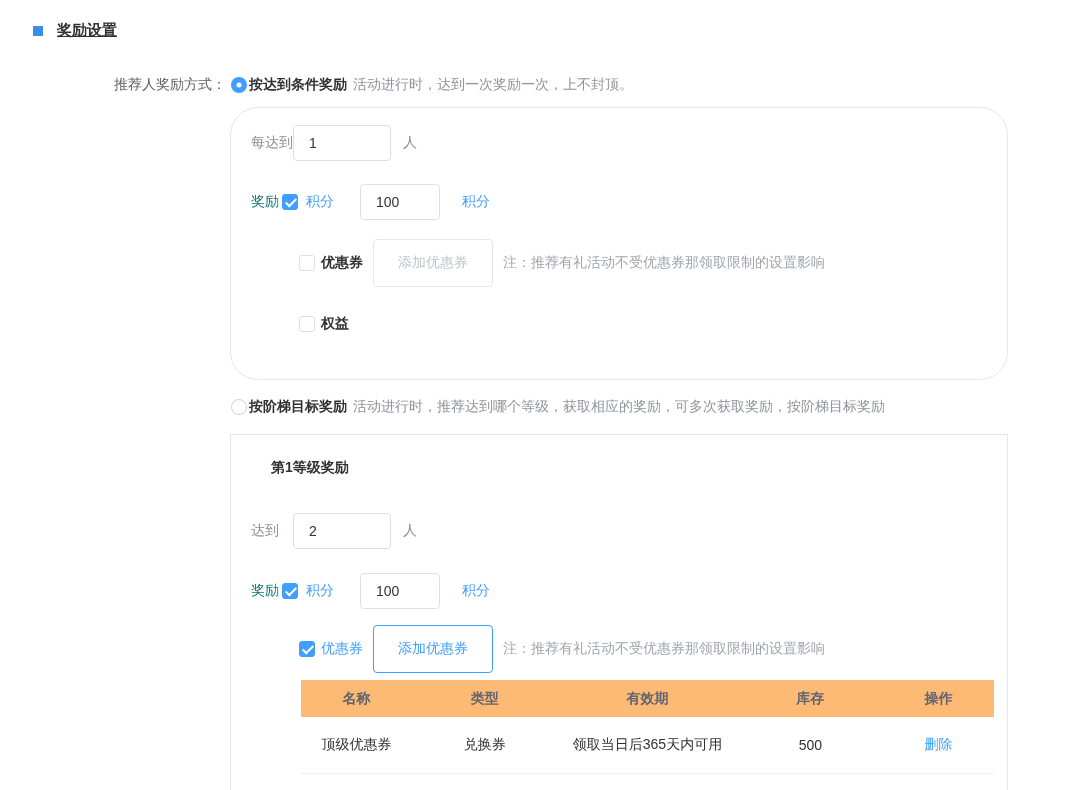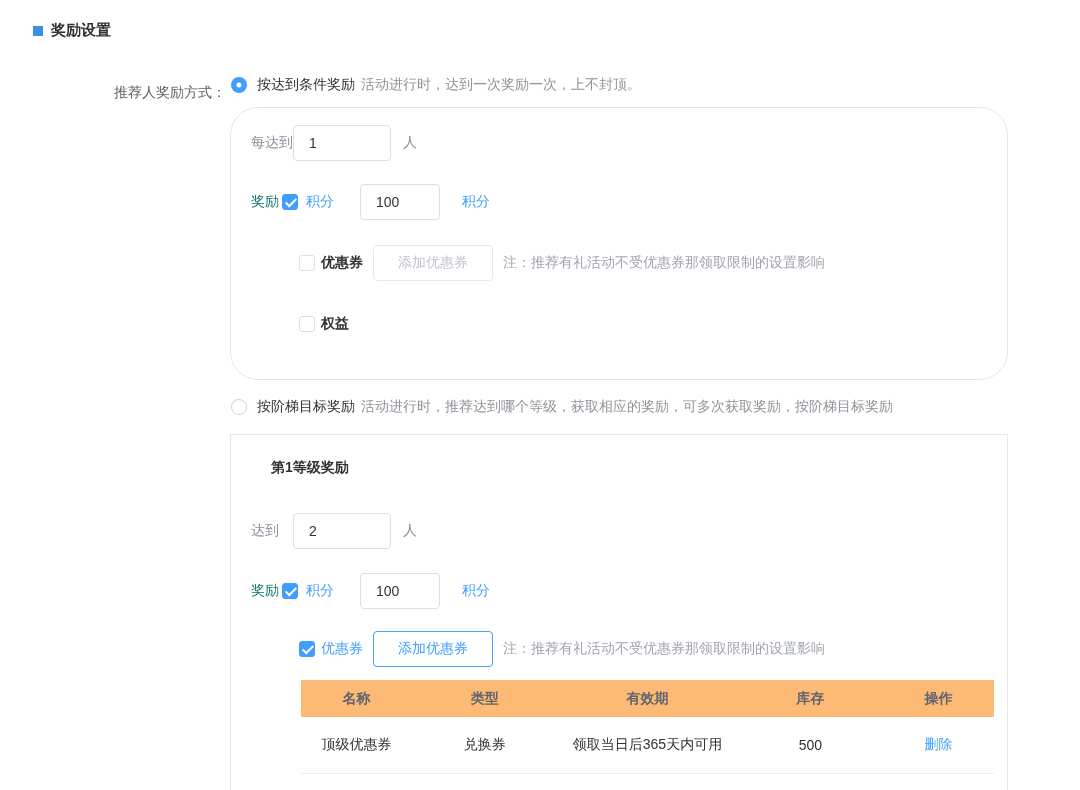--- a/index.html
+++ b/index.html
@@ -3,35 +3,35 @@
 <meta charset="utf-8">
 <style>
   * { margin:0; padding:0; box-sizing:border-box; }
   html,body { width:1080px; height:790px; background:#ffffff; overflow:hidden;
     font-family:"Liberation Sans","DejaVu Sans",sans-serif; font-size:14px; color:#303133; }
   .page { position:relative; width:1080px; height:790px; }
 
   
   .section-header { position:absolute; left:33px; top:21px; display:flex; align-items:center; }
   .sq { width:10px; height:10px; background:#3a8ee6; display:inline-block; }
-  .section-title { margin-left:8px; font-size:15px; font-weight:bold; color:#303133; }
+  .section-title { margin-left:14px; font-size:15px; font-weight:bold; color:#303133;text-decoration:underline; }
 
   
-  .form-label { position:absolute; left:60px; top:76px; width:166px; text-align:right; color:#606266;margin-top:8px; }
+  .form-label { position:absolute; left:60px; top:76px; width:166px; text-align:right; color:#606266; }
 
   
   .radio-row { position:absolute; display:flex; align-items:center; height:20px; }
   .radio-row.r1 { left:231px; top:75px; }
   .radio-row.r2 { left:231px; top:397px; }
   .radio { width:16px; height:16px; border-radius:50%; position:relative; flex:0 0 auto; cursor:pointer; }
   .radio.checked { background:#409eff; }
   .radio.checked::after { content:""; position:absolute; left:50%; top:50%; width:5px; height:5px;
     background:#fff; border-radius:50%; transform:translate(-50%,-50%); }
   .radio.unchecked { background:#fff; border:1px solid #ccd3dc; }
-  .radio-name { margin-left:10px; font-weight:normal; color:#303133; cursor:pointer; }
+  .radio-name { margin-left:2px; font-weight:bold; color:#303133; cursor:pointer; }
   .radio-desc { margin-left:6px; color:#909399; }
 
   
   .panel { position:absolute; left:230px; width:778px; border:1px solid #e3e6ec; background:#fff; }
   .panel.p1 { top:107px; height:273px;border-radius:28px; }
   .panel.p2 { top:434px; height:376px; border-bottom:none; }
 
   .row { position:absolute; left:20px; display:flex; align-items:center; height:36px; }
   .p1 .row-reach  { top:17px; }
   .p1 .row-reward { top:76px; }
@@ -57,21 +57,21 @@
   .checkbox.checked::after { content:""; position:absolute; left:5px; top:1px; width:4px; height:9px;
     border:solid #fff; border-width:0 2px 2px 0; transform:rotate(45deg); }
   .checkbox.unchecked { background:#fff; border:1px solid #dcdfe6; }
   .cb-indent { margin-left:48px; }
   .cb-label { margin-left:8px; cursor:pointer; }
   .cb-label.dark { font-weight:bold; color:#303133; margin-left:6px; }
   .cb-label.blue { color:#409eff; margin-left:6px; }
   .cb-label.blue-pts { color:#409eff; }
 
   
-  .btn { height:36px; border-radius:4px; background:#fff; display:flex; align-items:center;
+  .btn { height:48px; border-radius:4px; background:#fff; display:flex; align-items:center;
     justify-content:center; font-size:14px; flex:0 0 auto; margin-left:10px; }
   .btn.disabled { border:1px solid #e4e7ed; color:#c0c4cc; cursor:not-allowed; }
   .btn.primary-outline { border:1px solid #409eff; color:#409eff; cursor:pointer; }
   .btn.w120 { width:120px; }
   .btn.w98 { width:98px; }
   .note { margin-left:10px; color:#a0a5ad; }
 
   
   .tbl { position:absolute; left:70px; top:245px; width:693px; font-size:14px; }
   .tbl-head { display:flex; align-items:center; height:37px; background:#fdba74; color:#5f6470; font-weight:bold; }

